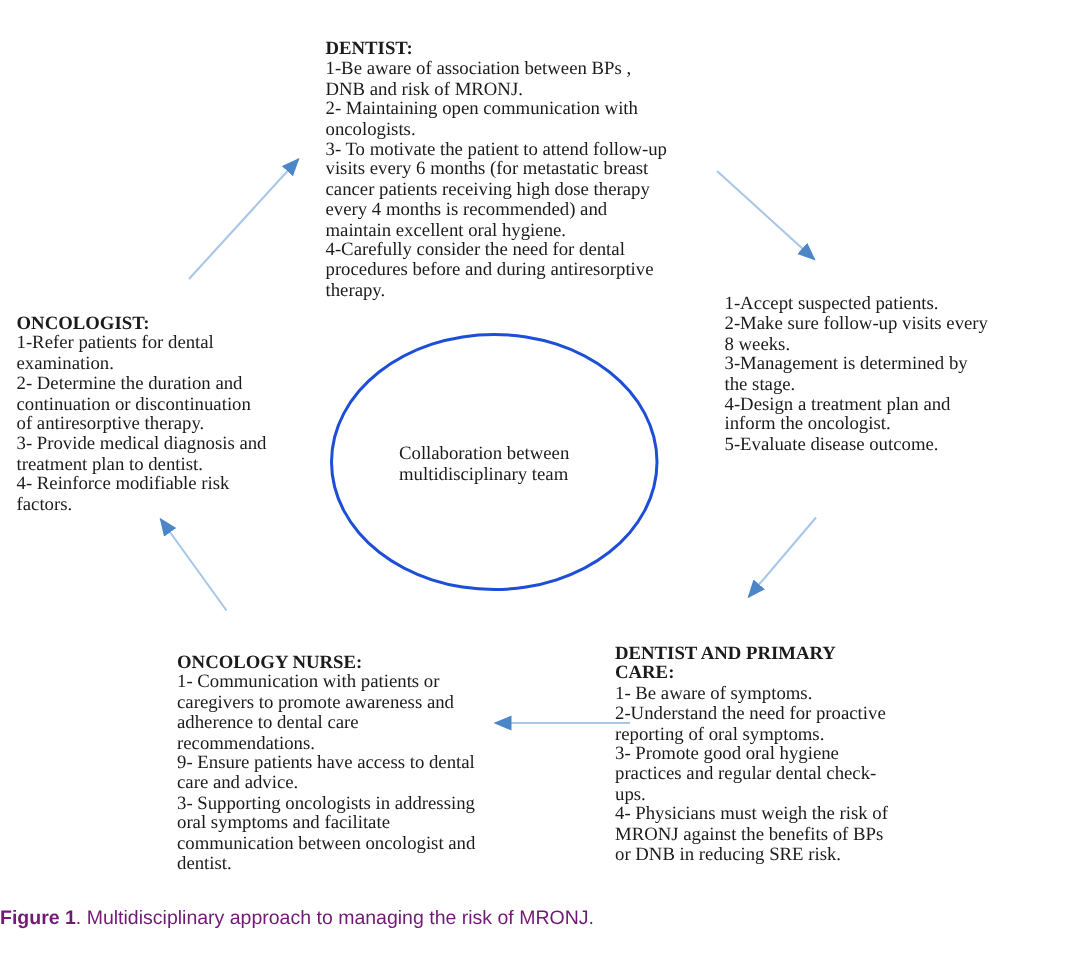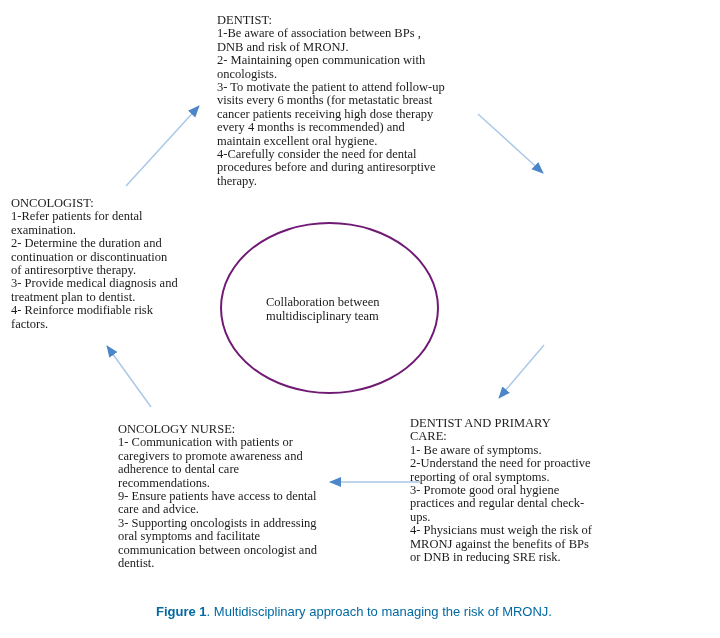--- a/index.html
+++ b/index.html
@@ -9,33 +9,33 @@
     background:#ffffff;
     overflow:hidden;
     font-family:"Liberation Serif","DejaVu Serif",serif;
     color:#1b1b1b;
   }
   .node{
     position:absolute;
     font-size:12.5px;
     line-height:13.4px;
   }
-  .node .title{font-weight:normal;white-space:pre-line;}
+  .node .title{font-weight:bold;white-space:pre-line;margin-top:12px;}
   .node .body{white-space:pre-line;}
   #node-dentist{left:217px;top:14px;width:256px;}
   #node-oncologist{left:11px;top:197px;width:192px;}
   #node-dental-specialist{left:483px;top:196px;width:232px;}
   #node-oncology-nurse{left:118px;top:423px;width:248px;}
   #node-patient-primary-care{left:410px;top:417px;width:234px;}
 
   #center-ellipse{
     position:absolute;
     left:220px;top:222px;
     width:219px;height:172px;
-    border:2px solid #701a75;
+    border:2px solid #1d4ed8;
     border-radius:50%;
     box-sizing:border-box;
   }
   #center-ellipse .ellipse-label{
     position:absolute;
     left:44px;top:72px;
     font-size:12.5px;
     line-height:13.8px;
     white-space:pre-line;
   }
@@ -45,24 +45,23 @@
     pointer-events:none;
   }
   #arrow-layer line{
     stroke:#a8c7e8;
     stroke-width:1.4;
   }
 
   #figure-caption{
     position:absolute;
     left:0;top:604px;width:708px;
-    text-align:center;
     font-family:"Liberation Sans","DejaVu Sans",sans-serif;
     font-size:13px;
-    color:#0369a1;
+    color:#701a75;
   }
   #figure-caption .cap-label{font-weight:bold;}
 </style>
 </head>
 <body>
 
 <div id="canvas">
 
   <svg id="arrow-layer" width="720" height="638" viewBox="0 0 720 638" xmlns="http://www.w3.org/2000/svg">
     <defs>
@@ -100,20 +99,28 @@
 2- Determine the duration and
 continuation or discontinuation
 of antiresorptive therapy.
 3- Provide medical diagnosis and
 treatment plan to dentist.
 4- Reinforce modifiable risk
 factors.</div>
   </div>
 
   <div class="node" id="node-dental-specialist">
+    <div class="body">1-Accept suspected patients.
+2-Make sure follow-up visits every
+8 weeks.
+3-Management is determined by
+the stage.
+4-Design a treatment plan and
+inform the oncologist.
+5-Evaluate disease outcome.</div>
   </div>
 
   <div class="node" id="node-oncology-nurse">
     <div class="title">ONCOLOGY NURSE:</div>
     <div class="body">1- Communication with patients or
 caregivers to promote awareness and
 adherence to dental care
 recommendations.
 9- Ensure patients have access to dental
 care and advice.

